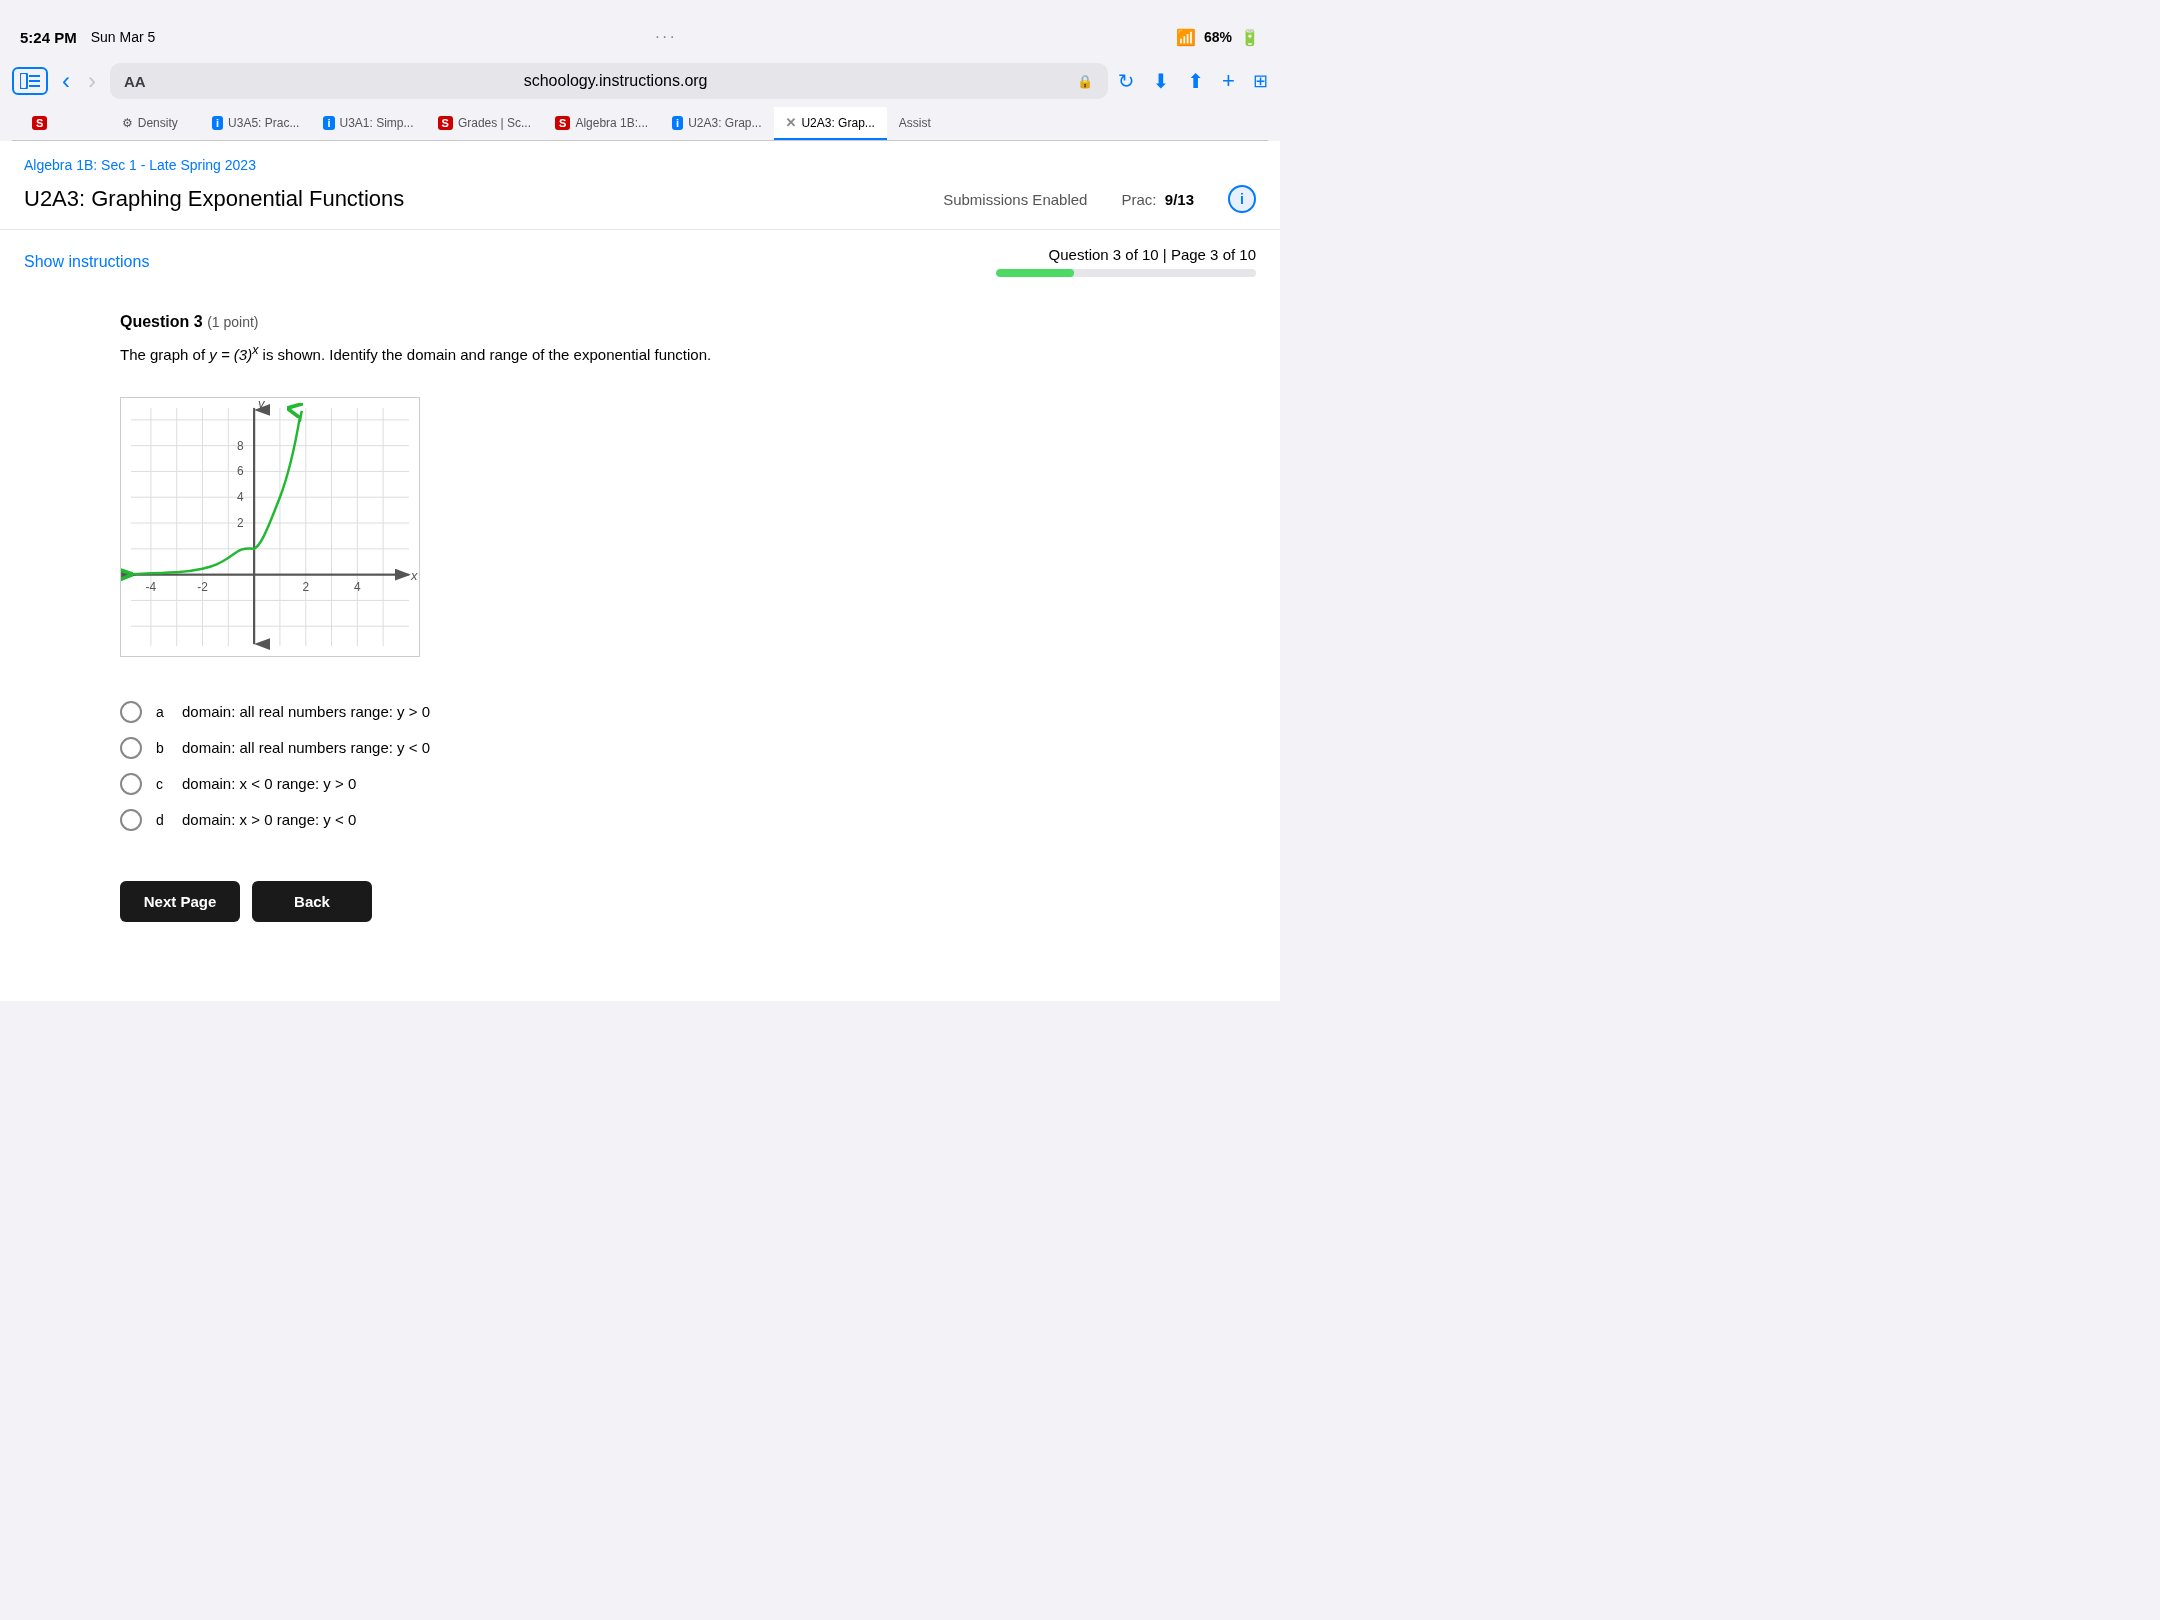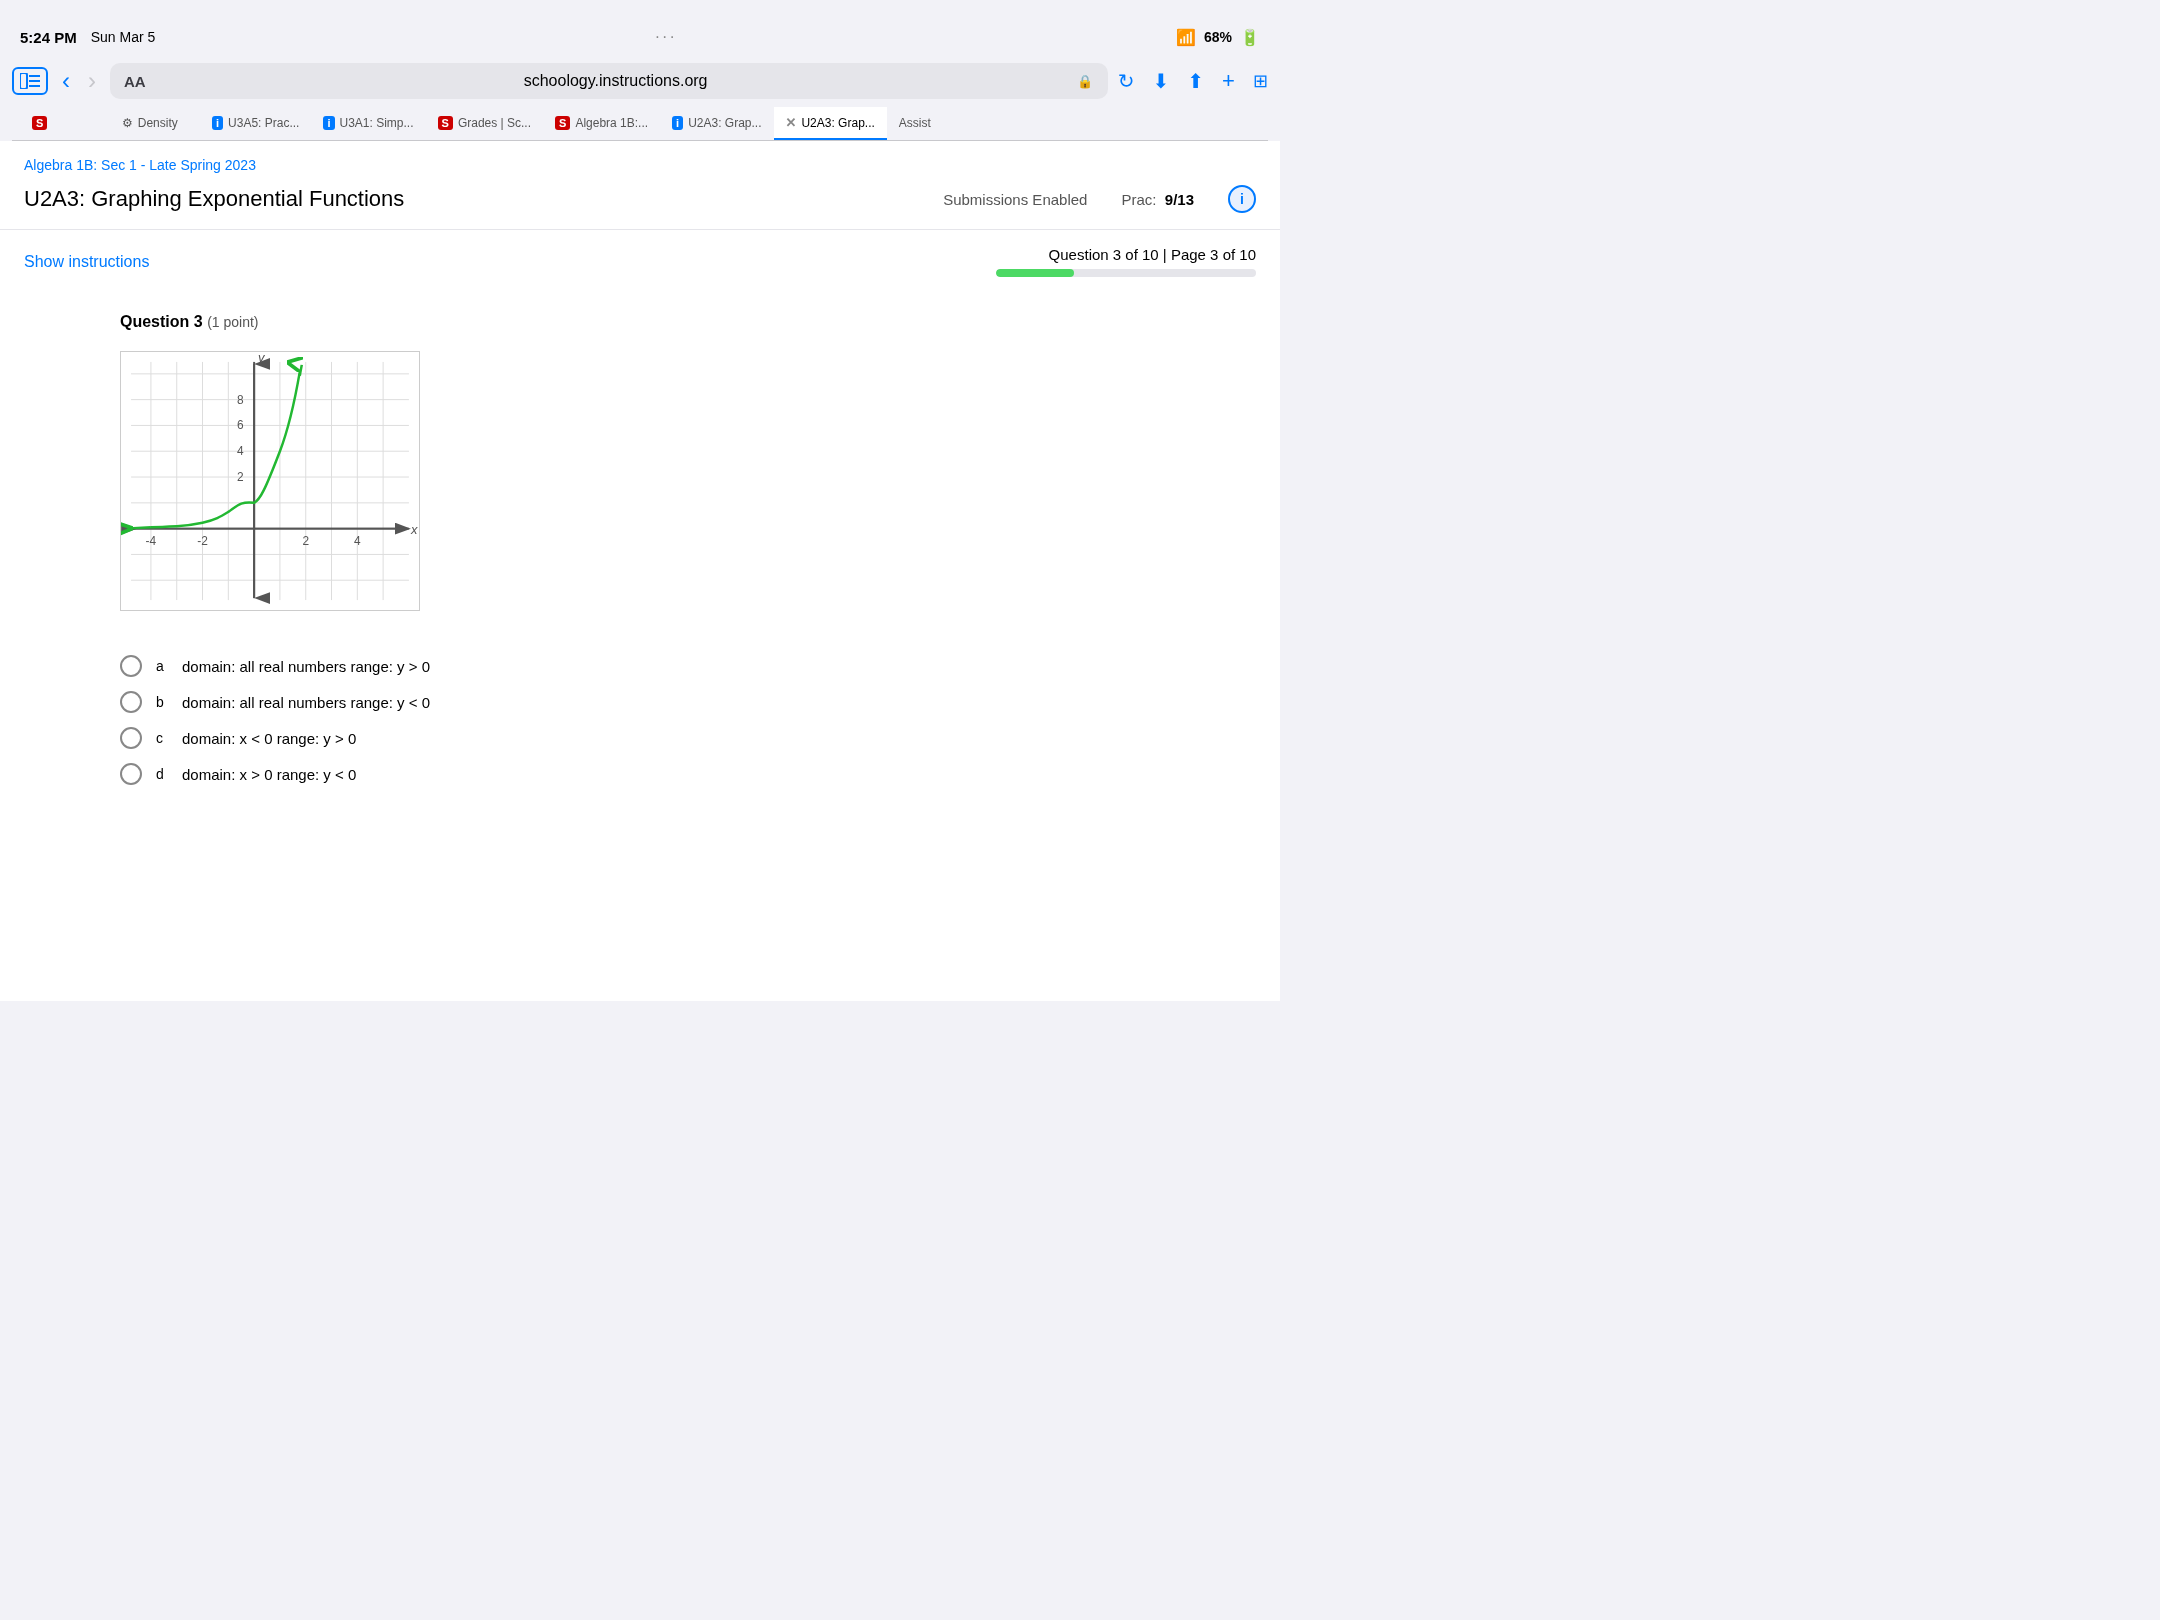--- a/index.html
+++ b/index.html
@@ -407,20 +407,25 @@
       </div>
     </div>
   </div>
 
   <div class="question-body">
     <div class="question-header">
       <span>Question 3</span>
       <span class="question-points">(1 point)</span>
     </div>
 
+    <div class="question-text">
+      <span>The graph of </span>
+      <span class="math-formula"><em>y</em> = (3)<sup>x</sup></span>
+      <span> is shown. Identify the domain and range of the exponential function.</span>
+    </div>
 
     
     <div class="graph-container">
       <svg class="graph-svg" width="300" height="260" viewBox="0 0 300 260">
         <defs>
           <marker id="arrowX" markerWidth="8" markerHeight="8" refX="6" refY="3" orient="auto">
             <path d="M0,0 L0,6 L8,3 z" fill="#555"></path>
           </marker>
           <marker id="arrowXL" markerWidth="8" markerHeight="8" refX="2" refY="3" orient="auto">
             <path d="M8,0 L8,6 L0,3 z" fill="#555"></path>
@@ -528,14 +533,18 @@
       <div class="answer-choice">
         <div class="radio-outer">
           
         </div>
         <span class="answer-choice-letter">d</span>
         <span class="answer-choice-text">domain: x &gt; 0 range: y &lt; 0</span>
       </div>
     </div>
   </div>
 
+  <div class="nav-buttons">
+    <button class="btn-black">Next Page</button>
+    <button class="btn-black">Back</button>
+  </div>
 
 </div>
 
 </body></html>

